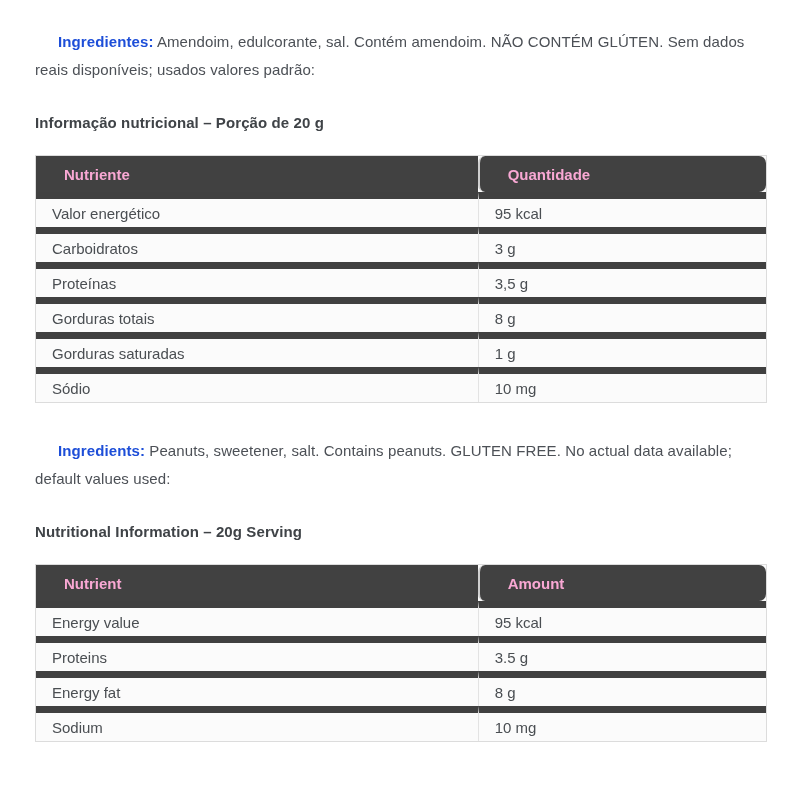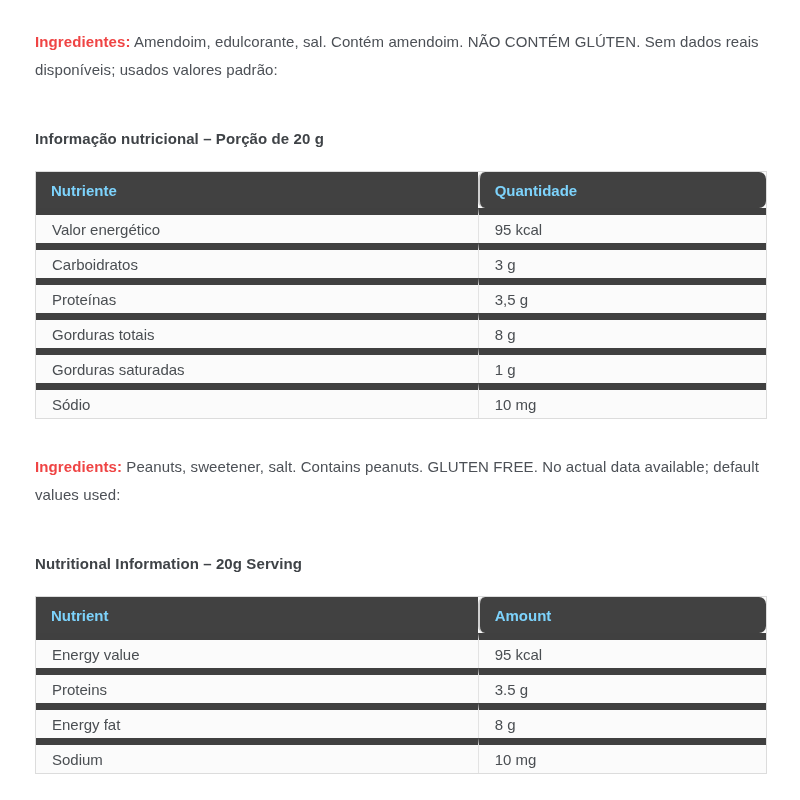--- a/index.html
+++ b/index.html
@@ -17,45 +17,46 @@
     padding-top: 28px;
   }
   .ingredients {
     font-size: 15px;
     line-height: 28px;
     color: #4c5056;
     letter-spacing: 0.1px;
   }
   .ingredients strong {
     font-weight: 700;
-    color: #ef4444;
+    color: #1d4ed8;
+    margin-left: 23px;
   }
   .heading {
-    margin-top: 46px;
+    margin-top: 30px;
     font-size: 15px;
     font-weight: 700;
     color: #3f4347;
     letter-spacing: 0.1px;
   }
   .nutri-table {
     margin-top: 24px;
     width: 100%;
     border-collapse: separate;
     border-spacing: 0;
     border: 1px solid #dcdcdc;
     background: #fbfbfb;
     table-layout: fixed;
   }
   .nutri-table th {
     background: #414141;
-    color: #7dd3fc;
+    color: #f9a8d4;
     font-weight: 700;
     font-size: 15px;
     text-align: left;
-    padding: 0 15px;
+    padding: 0 28px;
     height: 36px;
     vertical-align: middle;
   }
   .nutri-table th + th {
     border-left: 2px solid #cfcfcf;
     border-radius: 7px;
   }
   .nutri-table td {
     font-size: 15px;
     color: #4a4e52;

